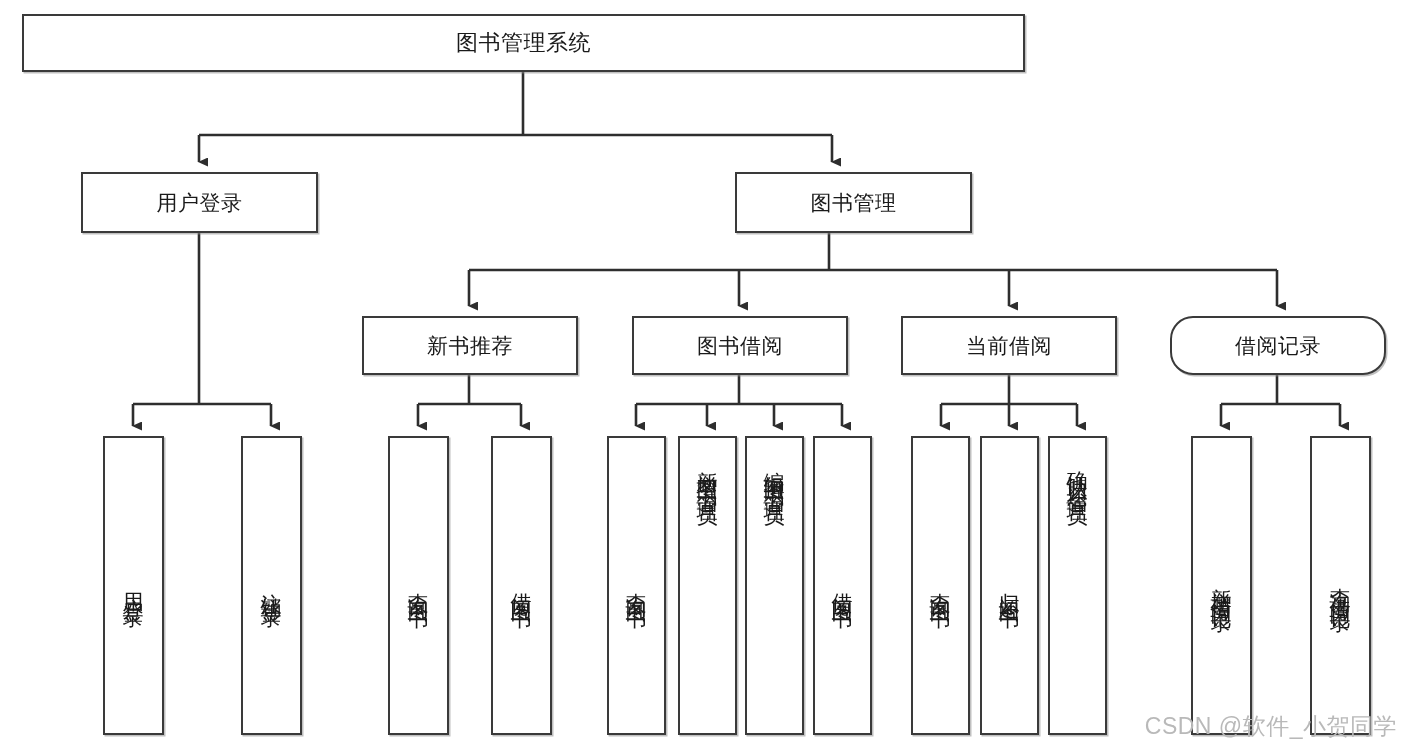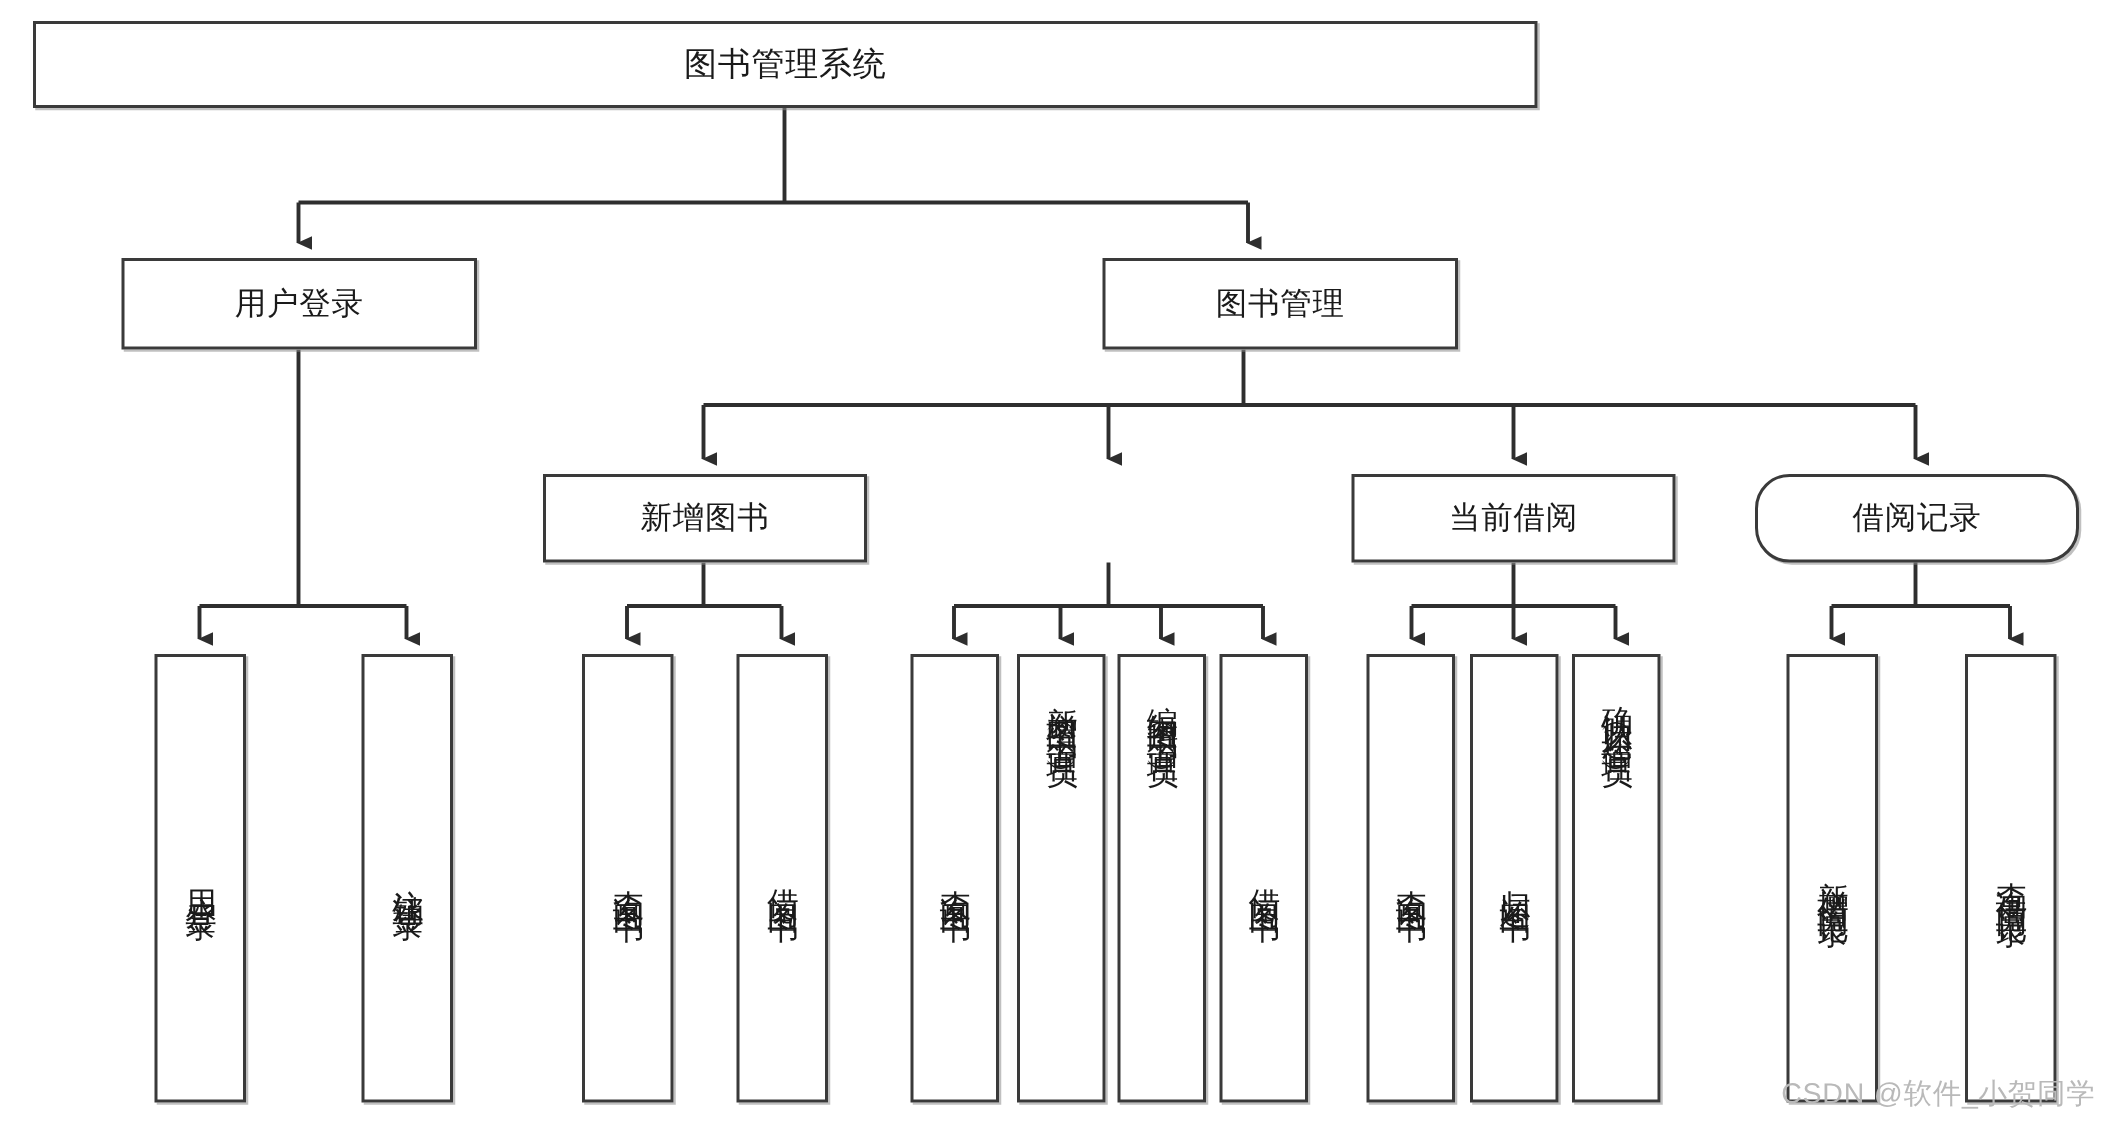--- a/index.html
+++ b/index.html
@@ -61,21 +61,21 @@
     text-align: left;
   }
   .node.vertical.leaf-mid {
     align-items: center;
     padding-top: 0;
   }
   .watermark {
     position: absolute;
     right: 8px;
     bottom: 5px;
-    font-size: 19px;
+    font-size: 23px;
     color: #b9b9b9;
     letter-spacing: 0.5px;
     white-space: nowrap;
     user-select: none;
   }
 </style>
 </head>
 <body>
 
 <div id="diagram-root">
@@ -135,21 +135,24 @@
   </div>
 
   <div class="node horizontal" style="left:81px; top:172px; width:237px; height:61px;">
     <span class="label">用户登录</span>
   </div>
   <div class="node horizontal" style="left:711px; top:172px; width:237px; height:61px;margin-left:24px;">
     <span class="label">图书管理</span>
   </div>
 
   <div class="node horizontal" style="left:362px; top:316px; width:216px; height:59px;">
-    <span class="label">新增图书</span>
+    <span class="label">新书推荐</span>
+  </div>
+  <div class="node horizontal" style="left:632px; top:316px; width:216px; height:59px;">
+    <span class="label">图书借阅</span>
   </div>
   <div class="node horizontal" style="left:901px; top:316px; width:216px; height:59px;">
     <span class="label">当前借阅</span>
   </div>
   <div class="node horizontal" style="left:1170px; top:316px; width:216px; height:59px;border-radius:23px;">
     <span class="label">借阅记录</span>
   </div>
 
   <div class="node vertical leaf-mid" style="left:103px; top:436px; width:61px; height:299px;">
     <span class="label">用户登录</span>

